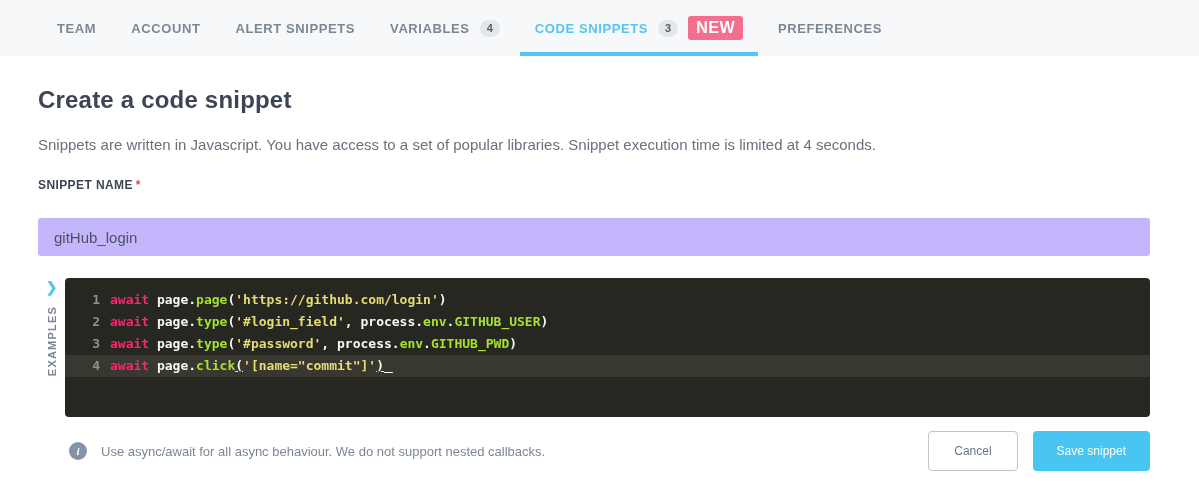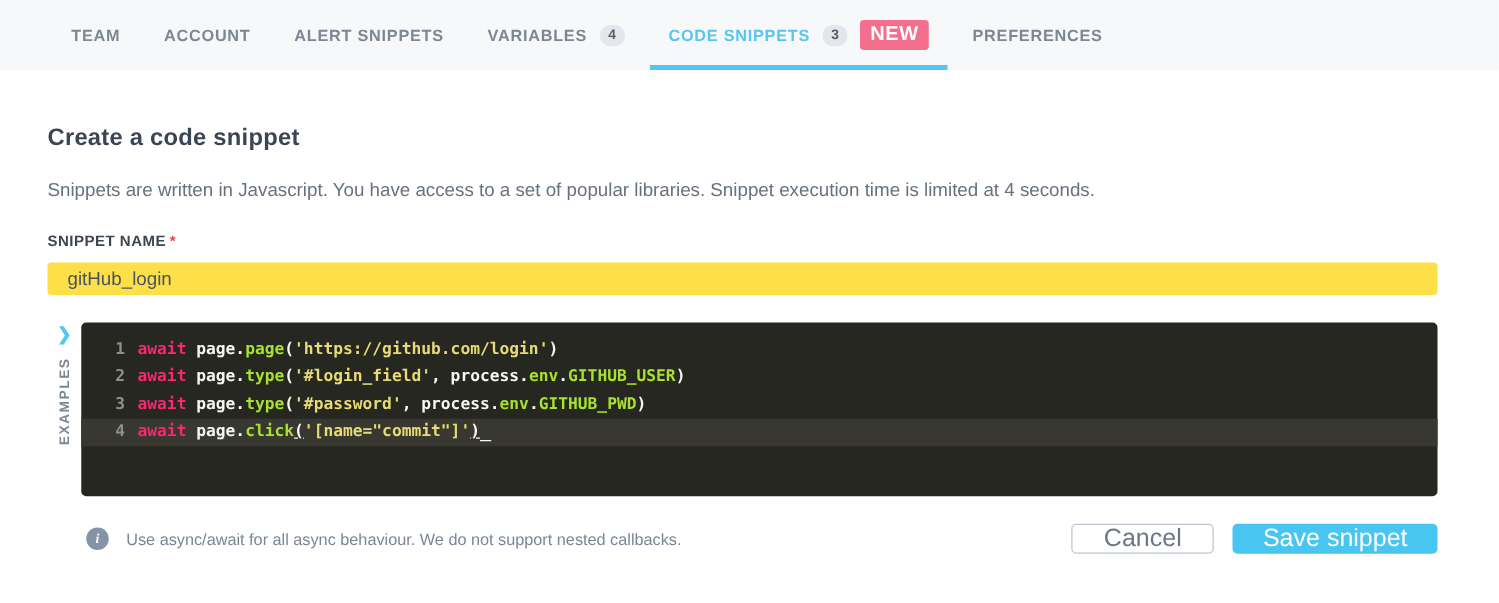--- a/index.html
+++ b/index.html
@@ -31,32 +31,32 @@
   }
   .badge-new {
     margin-left: 10px; background: #f46e8d; color: #ffffff;
     font-size: 16px; font-weight: bold; letter-spacing: .5px;
     border-radius: 3px; padding: 4px 8px; line-height: 1;
   }
 
   
   .content { padding: 0 49px 0 38px; }
   .page-title {
-    margin-top: 44px; font-size: 19px; font-weight: bold;
+    margin-top: 30px; font-size: 24px; font-weight: bold;
     color: #3c4555; letter-spacing: .2px;
   }
   .page-desc { margin-top: 22px; font-size: 15px; color: #68727f; }
 
   .field-label-row { margin-top: 25px; font-size: 12px; font-weight: bold;
     color: #3d4552; letter-spacing: .4px; }
   .required-star { color: #e5484d; margin-left: 3px; }
 
   .text-input {
-    margin-top: 10px; width: 100%; height: 26px;
-    background: #fde047; border: none; border-radius: 3px;
+    margin-top: 26px; width: 100%; height: 38px;
+    background: #c4b5fd; border: none; border-radius: 3px;
     padding: 0 16px; font-size: 15px; color: #4a5362;
     font-family: "Liberation Sans", sans-serif; outline: none;
   }
 
   
   .editor-wrap { margin-top: 22px; display: flex; }
   .examples-rail {
     width: 27px; display: flex; flex-direction: column; align-items: center;
     padding-top: 2px; flex-shrink: 0;
   }
@@ -93,21 +93,21 @@
   .info-icon {
     width: 18px; height: 18px; border-radius: 50%;
     background: #8593a6; color: #ffffff; font-size: 11px; font-weight: bold;
     display: flex; align-items: center; justify-content: center;
     margin-left: 31px; flex-shrink: 0; font-family: "Liberation Serif", serif;
     font-style: italic;
   }
   .footer-note { margin-left: 14px; font-size: 13px; color: #7b8696; }
   .footer-spacer { flex: 1; }
   .btn {
-    height: 24px; border-radius: 4px; font-size: 20px;
+    height: 40px; border-radius: 4px; font-size: 12px;
     font-family: "Liberation Sans", sans-serif; cursor: pointer;
     display: inline-flex; align-items: center; justify-content: center;
   }
   .btn-cancel {
     background: #ffffff; border: 1px solid #bdc6cf; color: #6a7687;
     padding: 0 25px;
   }
   .btn-save {
     background: #49c5f1; border: none; color: #ffffff;
     padding: 0 24px; margin-left: 15px;

